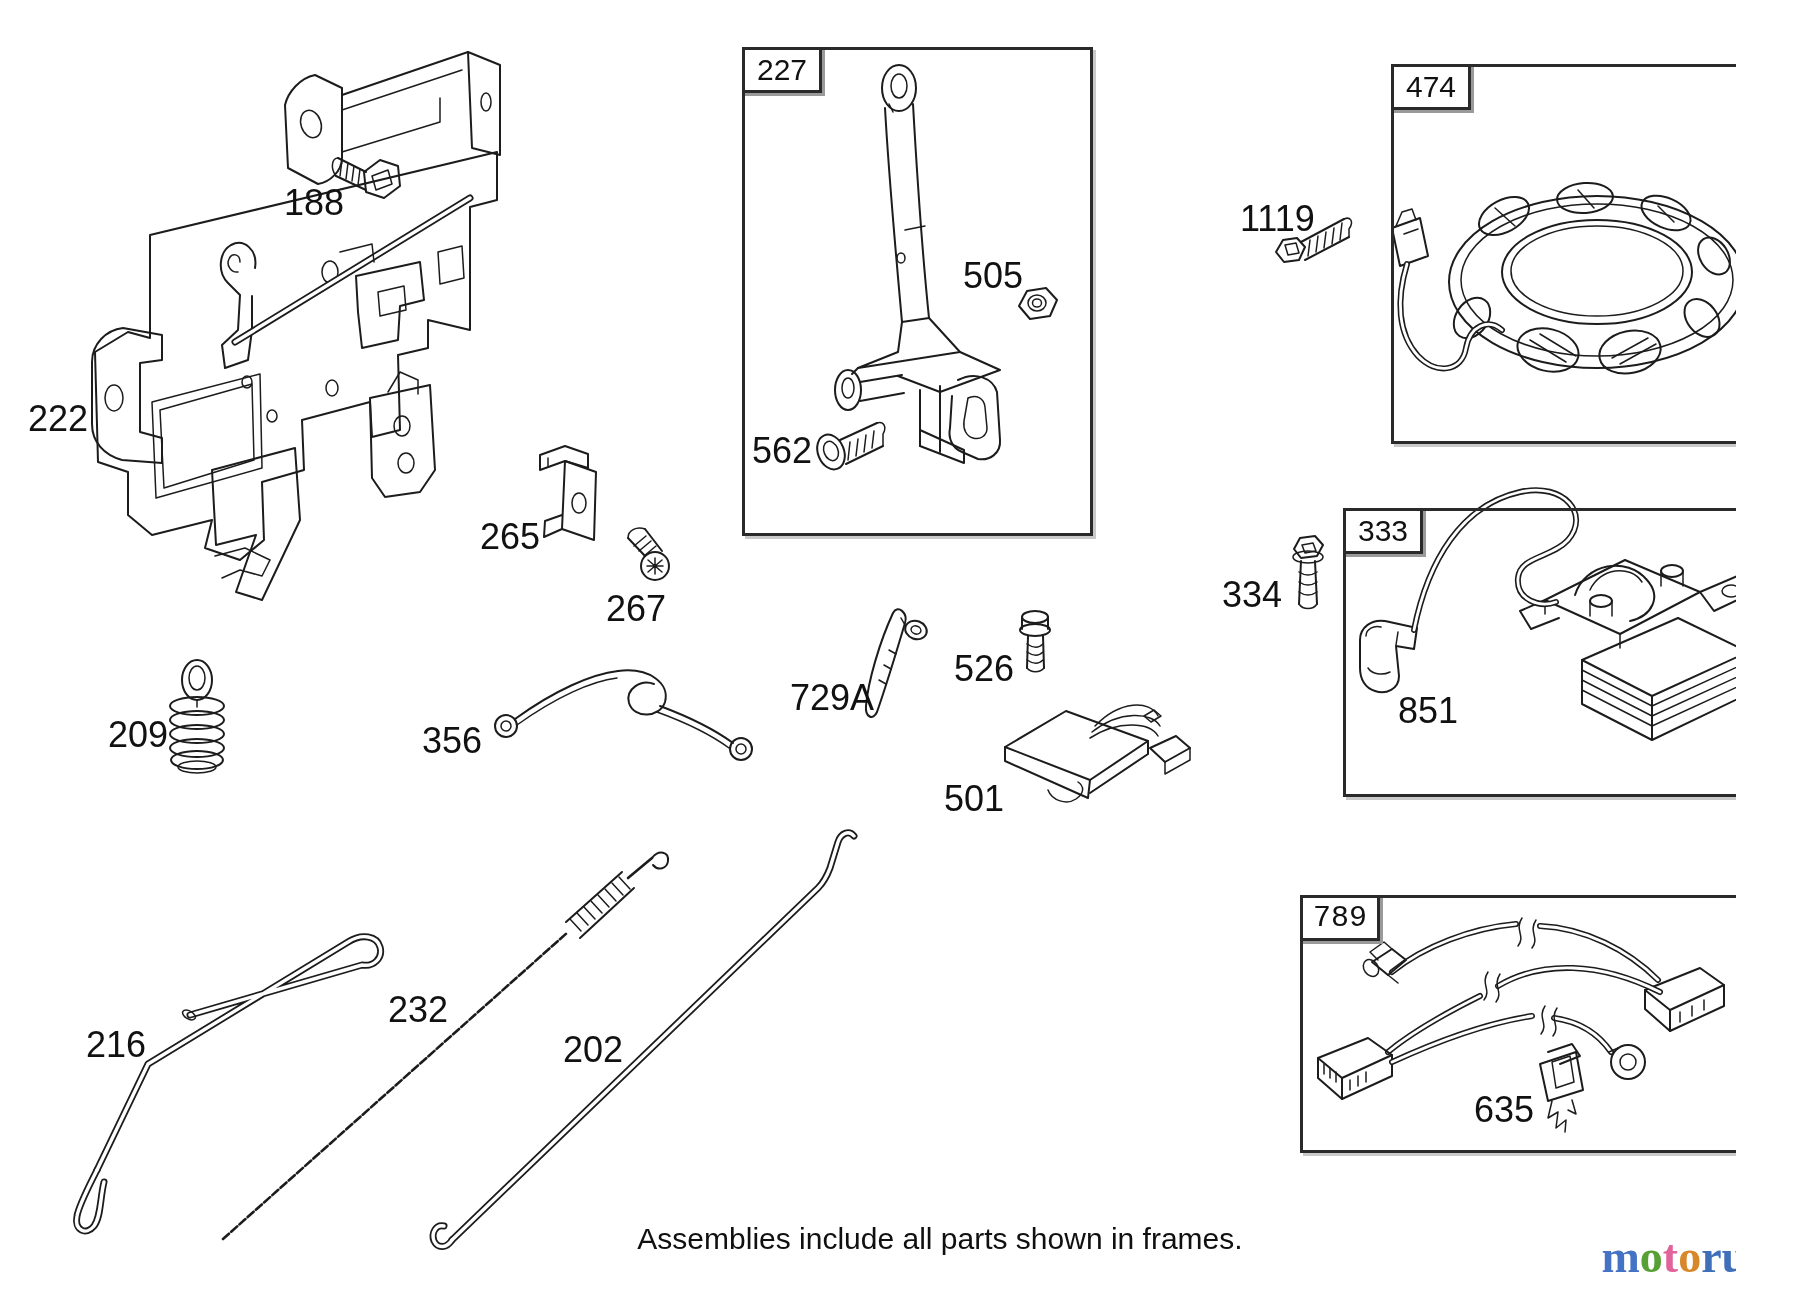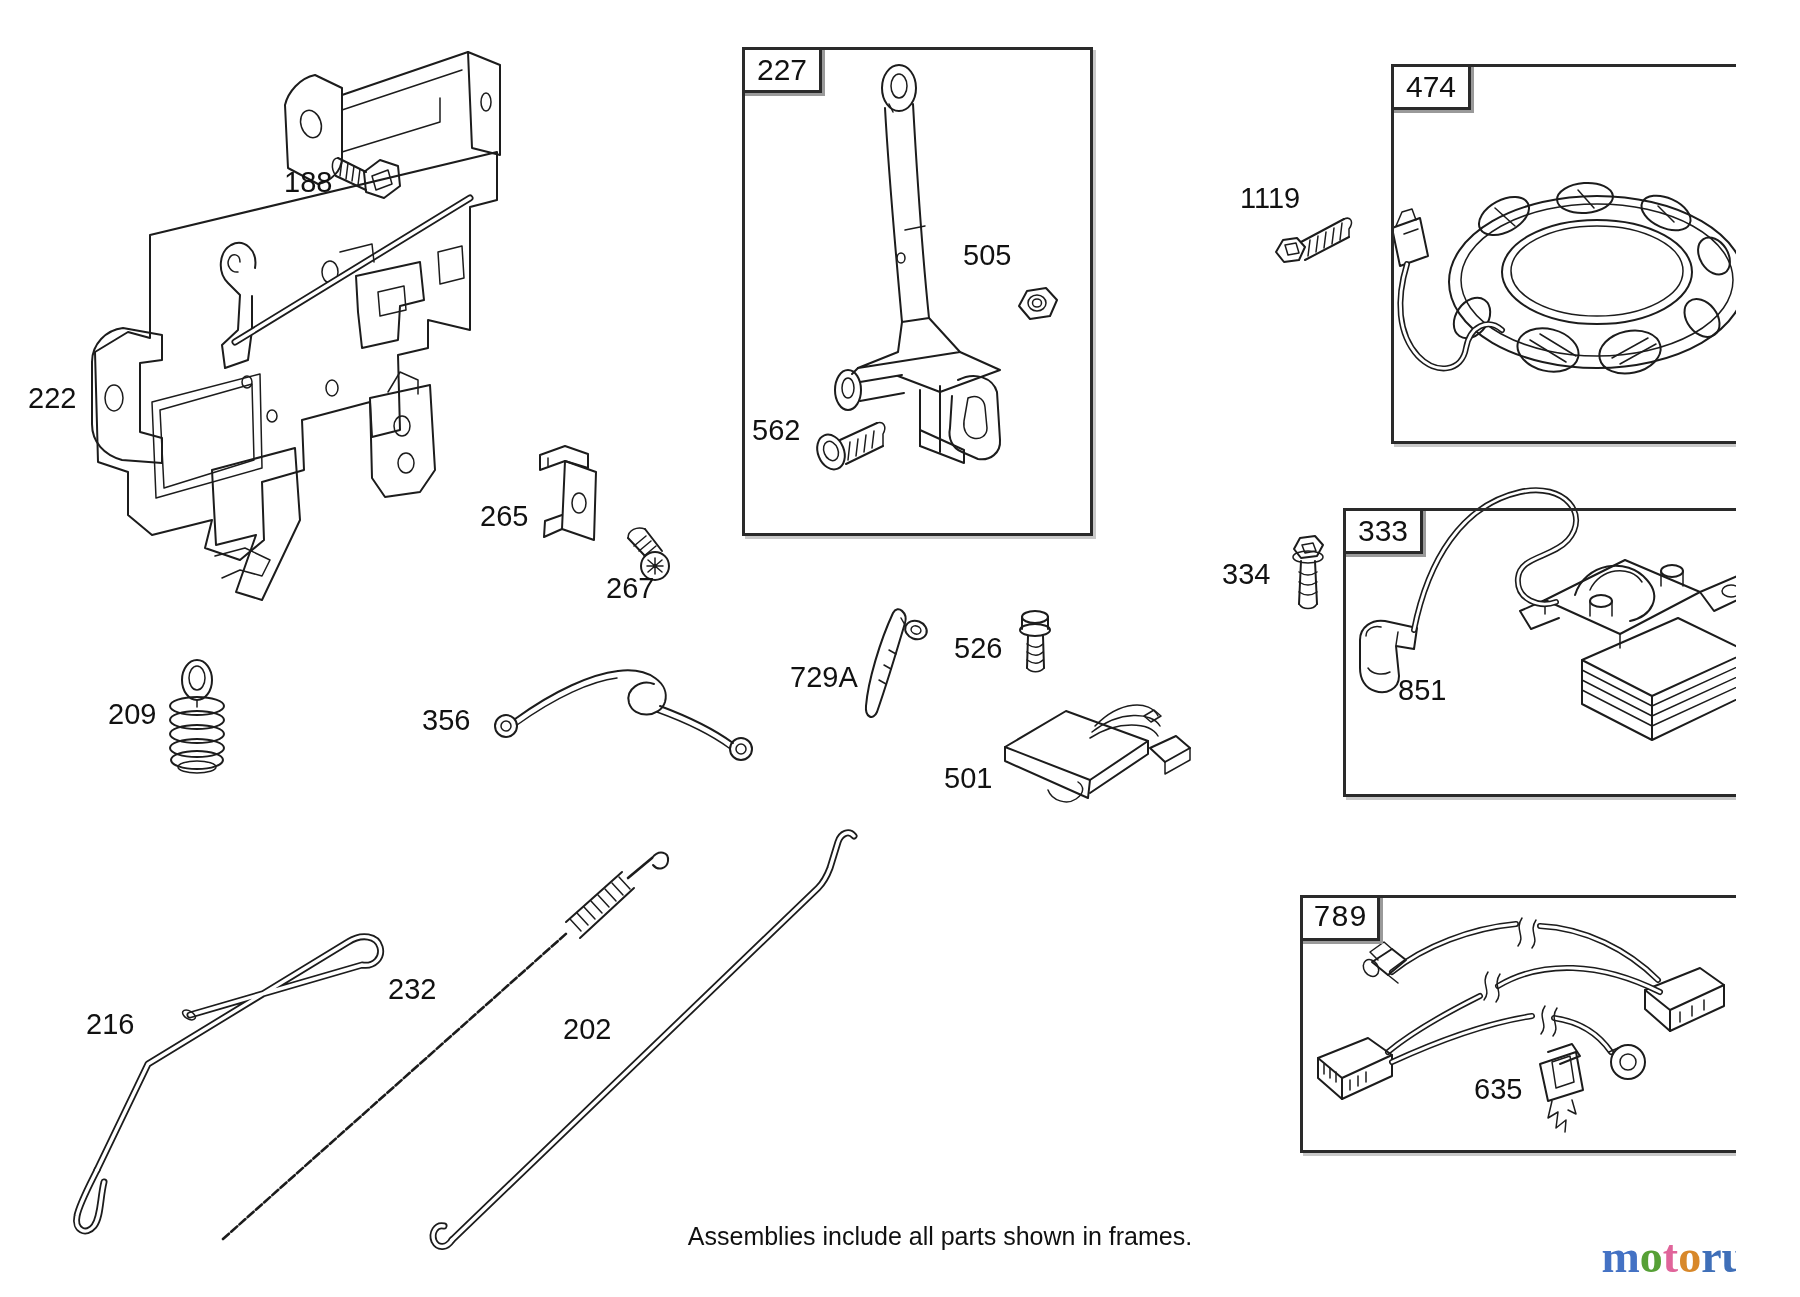--- a/index.html
+++ b/index.html
@@ -1,24 +1,24 @@
 <!DOCTYPE html>
 <html><head>
 <meta charset="utf-8">
 <style>
   html,body{margin:0;padding:0;background:#fff;}
   .canvas{position:relative;width:1736px;height:1297px;background:#ffffff;overflow:hidden;
           font-family:"Liberation Sans",sans-serif;}
   svg.art{position:absolute;left:0;top:0;width:1800px;height:1297px;}
-  .part-label{position:absolute;font-size:29px;color:#111;letter-spacing:0;white-space:nowrap;}
+  .part-label{position:absolute;font-size:36px;color:#111;letter-spacing:0;white-space:nowrap;margin-top:16px;}
   .frame{position:absolute;border:3px solid #2a2a2a;box-shadow:3px 3px 0 #c9c9c9;background:transparent;}
   .frame-label{position:absolute;left:-3px;top:-3px;border:3px solid #2a2a2a;background:#fff;
                box-shadow:3px 3px 0 #9a9a9a;min-width:62px;height:40px;display:flex;align-items:center;
                justify-content:center;font-size:30px;color:#111;padding:0 6px;}
-  .note{position:absolute;left:400px;top:1222px;width:1080px;text-align:center;font-size:25px;color:#101010;}
+  .note{position:absolute;left:400px;top:1222px;width:1080px;text-align:center;font-size:30px;color:#101010;}
   .logo{position:absolute;left:1592px;top:1234px;width:205px;text-align:center;
         font-family:"Liberation Serif",serif;font-weight:bold;font-size:46px;line-height:1;}
   .logo .suffix{font-size:20px;font-weight:bold;color:#777;}
   
   .ln{fill:none;stroke:#1c1c1c;stroke-width:2;stroke-linecap:round;stroke-linejoin:round;}
   .ln15{fill:none;stroke:#1c1c1c;stroke-width:1.5;stroke-linecap:round;stroke-linejoin:round;}
   .tube-b{fill:none;stroke:#1c1c1c;stroke-width:7;stroke-linecap:round;stroke-linejoin:round;}
   .tube-w{fill:none;stroke:#ffffff;stroke-width:3.4;stroke-linecap:round;stroke-linejoin:round;}
   .wire-b{fill:none;stroke:#1c1c1c;stroke-width:6;stroke-linecap:round;stroke-linejoin:round;}
   .wire-w{fill:none;stroke:#ffffff;stroke-width:2.8;stroke-linecap:round;stroke-linejoin:round;}

